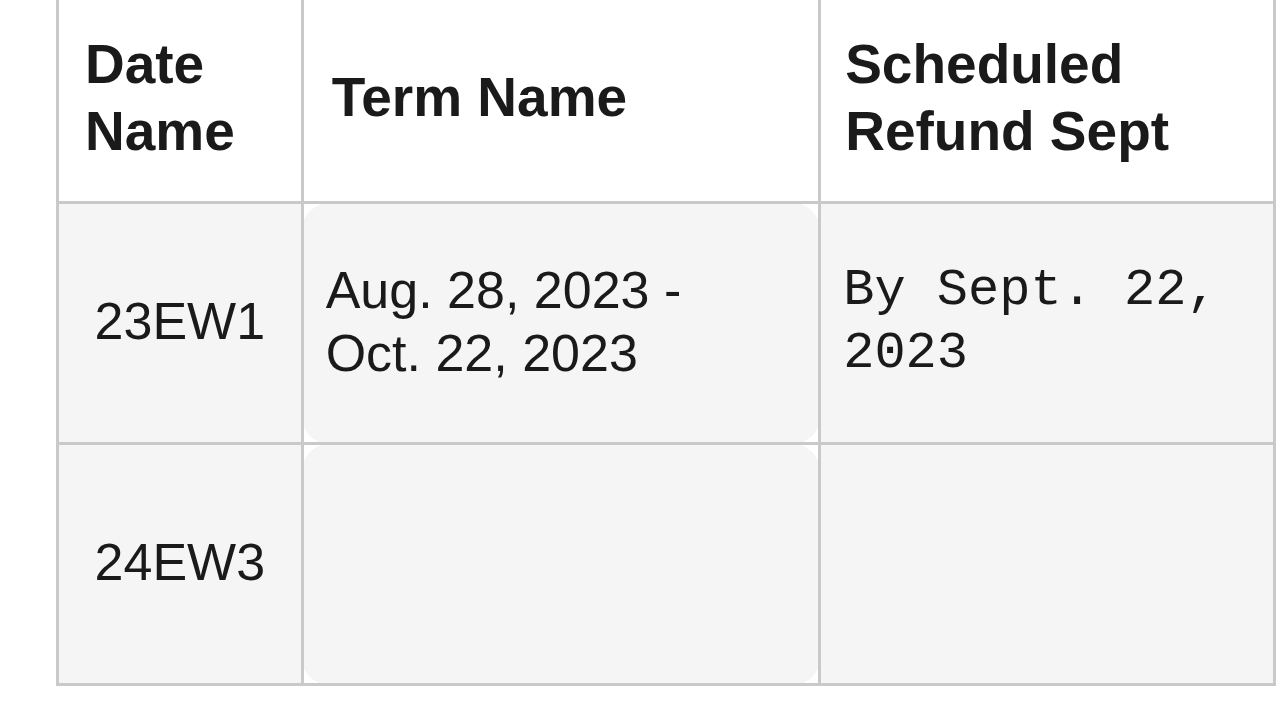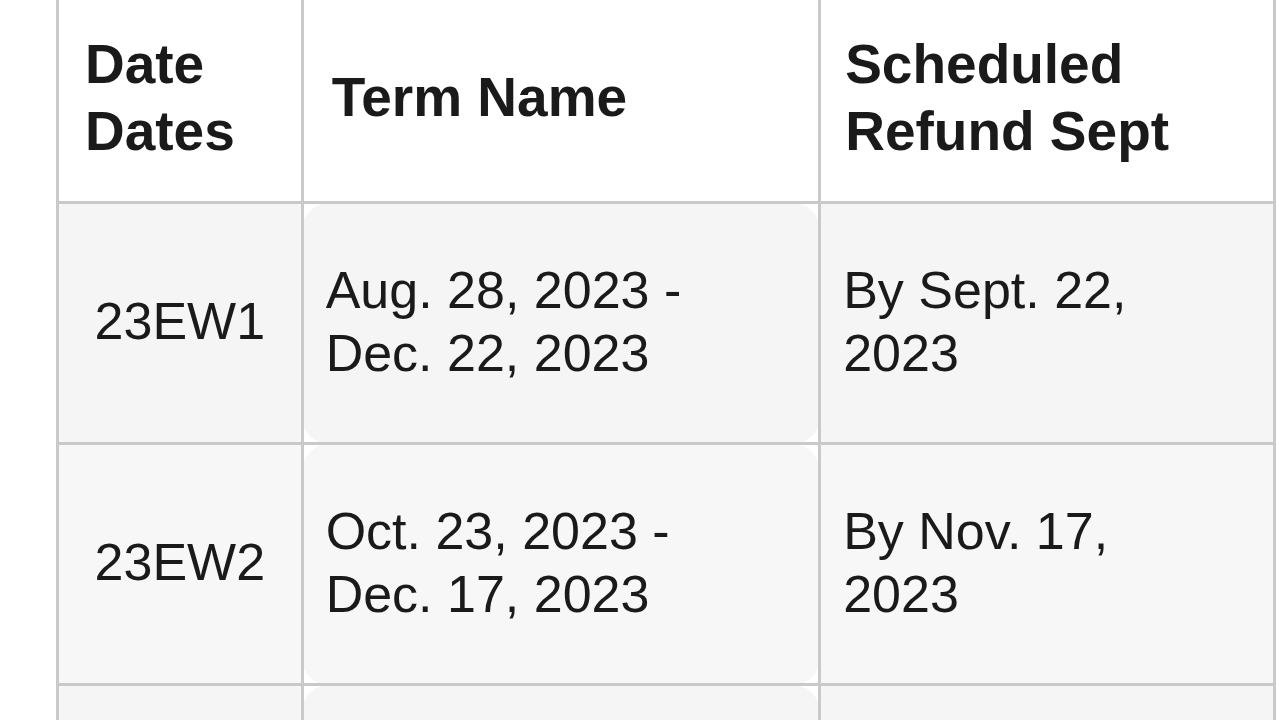--- a/index.html
+++ b/index.html
@@ -64,69 +64,58 @@
     background: #f5f5f5;
     height: 212px;
   }
   tbody tr.alt td { background: #f7f7f7; }
   td.term-name {
     text-align: center;
     padding-left: 26px;
     white-space: nowrap;
   }
   td.term-dates { padding-left: 28px; border-radius: 27px; }
-  td.refund-date { padding-left: 24px; }
+  td.refund-date { padding-left: 24px; font-family: Liberation Mono, monospace; }
 
   .line { display: block; }
 </style>
 </head>
 <body>
 
 <div class="table-wrap">
   <table class="refund-table">
     <colgroup>
       <col class="c1">
       <col class="c2">
       <col class="c3">
     </colgroup>
     <thead>
       <tr>
         <th class="term-name-h">
           <span class="line">Date</span>
-          <span class="line">Dates</span>
+          <span class="line">Name</span>
         </th>
         <th class="term-dates-h">
           <span class="line">Term Name</span>
         </th>
         <th class="refund-h">
           <span class="line">Scheduled</span>
           <span class="line">Refund Sept</span>
         </th>
       </tr>
     </thead>
     <tbody>
       <tr>
         <td class="term-name">23EW1</td>
         <td class="term-dates">
           <span class="line">Aug. 28, 2023 -</span>
-          <span class="line">Dec. 22, 2023</span>
+          <span class="line">Oct. 22, 2023</span>
         </td>
         <td class="refund-date">
           <span class="line">By Sept. 22,</span>
-          <span class="line">2023</span>
-        </td>
-      </tr>
-      <tr class="alt">
-        <td class="term-name">23EW2</td>
-        <td class="term-dates">
-          <span class="line">Oct. 23, 2023 -</span>
-          <span class="line">Dec. 17, 2023</span>
-        </td>
-        <td class="refund-date">
-          <span class="line">By Nov. 17,</span>
           <span class="line">2023</span>
         </td>
       </tr>
       <tr>
         <td class="term-name">24EW3</td>
         <td class="term-dates">
           
         </td>
         <td class="refund-date">
           

